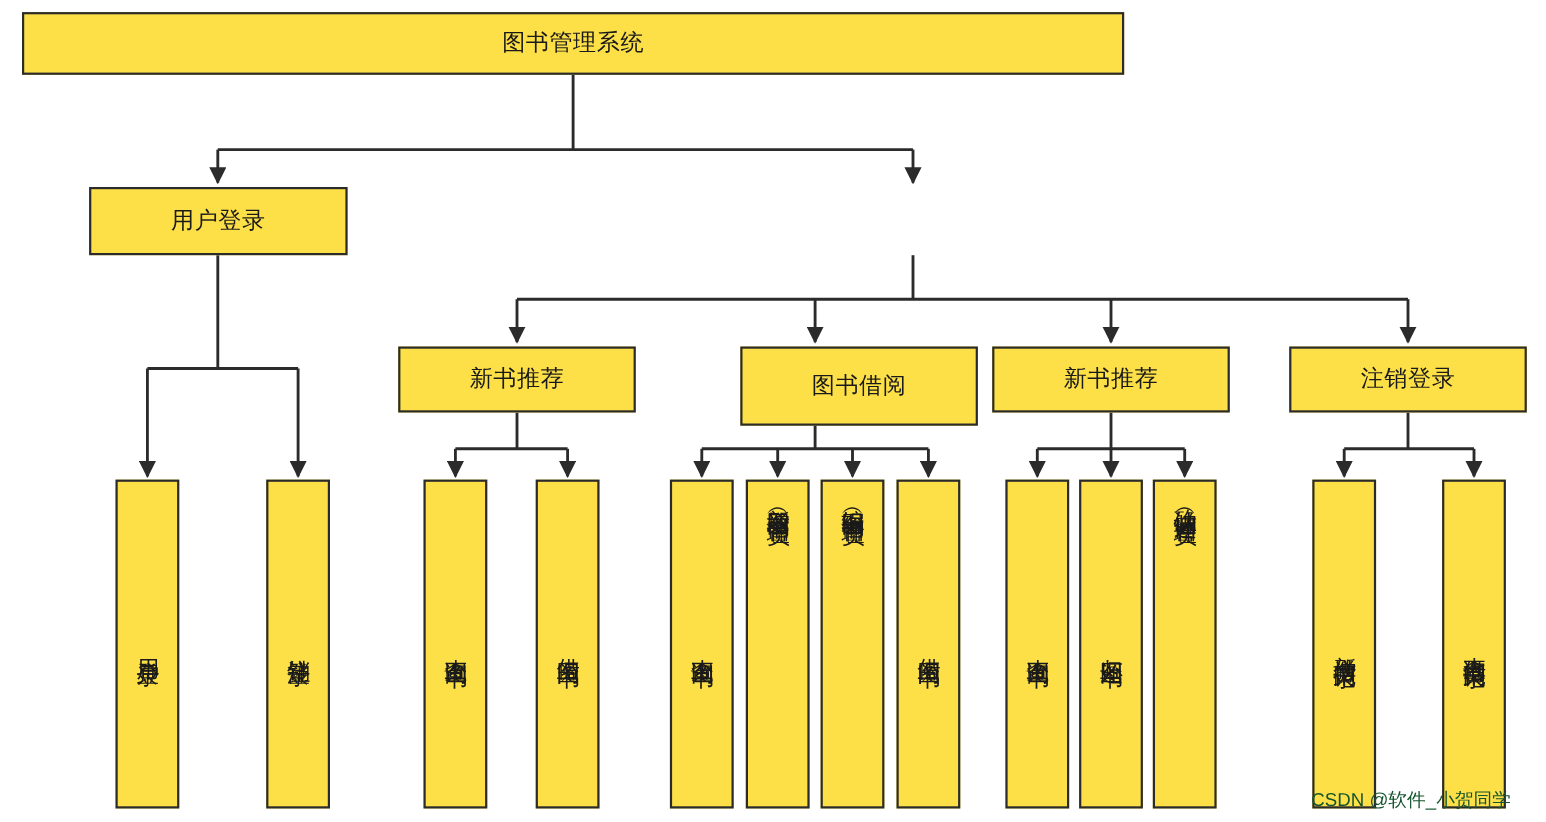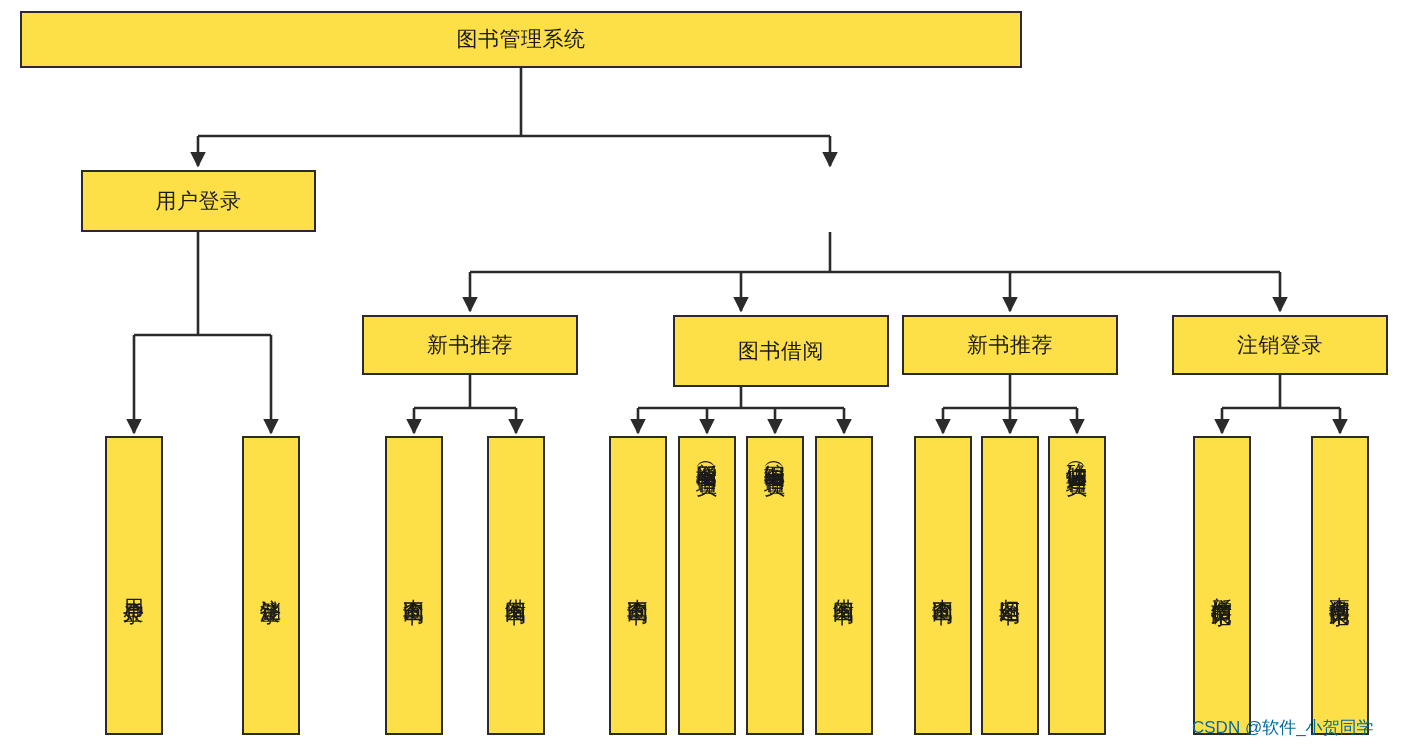--- a/index.html
+++ b/index.html
@@ -60,21 +60,21 @@
     margin-top: auto;
     margin-bottom: auto;
   }
   .node.vertical.center {
     align-items: center;
     padding-top: 0;
   }
   .watermark {
     position: absolute;
     font-size: 17px;
-    color: #0369a1;
+    color: #14532d;
     white-space: nowrap;
     z-index: 5;
     font-family: "Liberation Sans", "DejaVu Sans", sans-serif;
   }
 </style>
 </head>
 <body>
 
 <div id="canvas">
 

